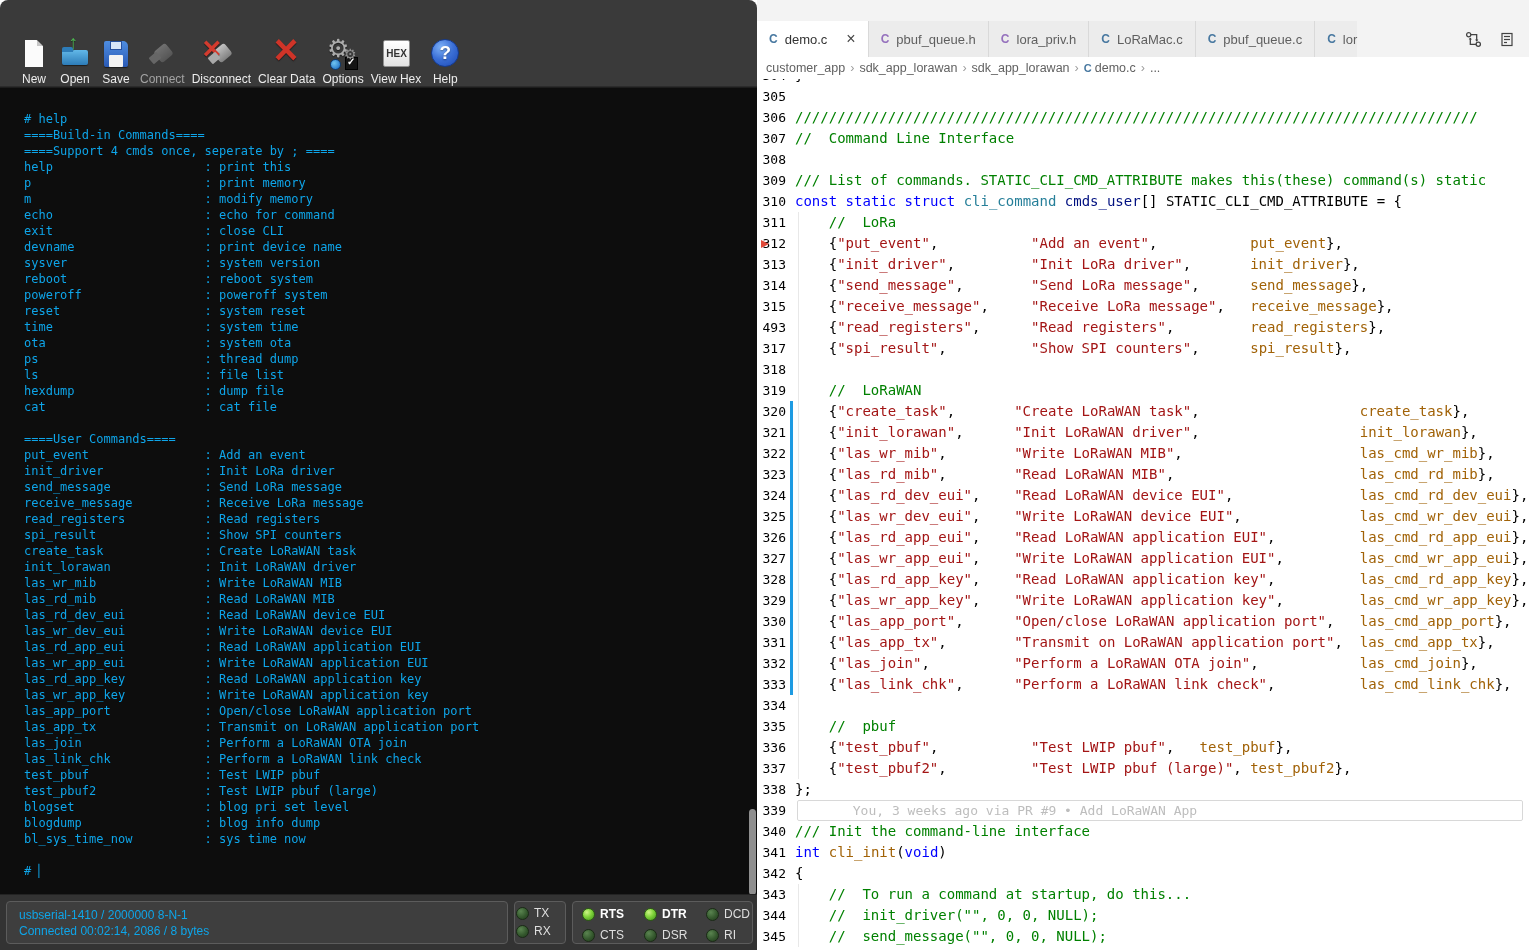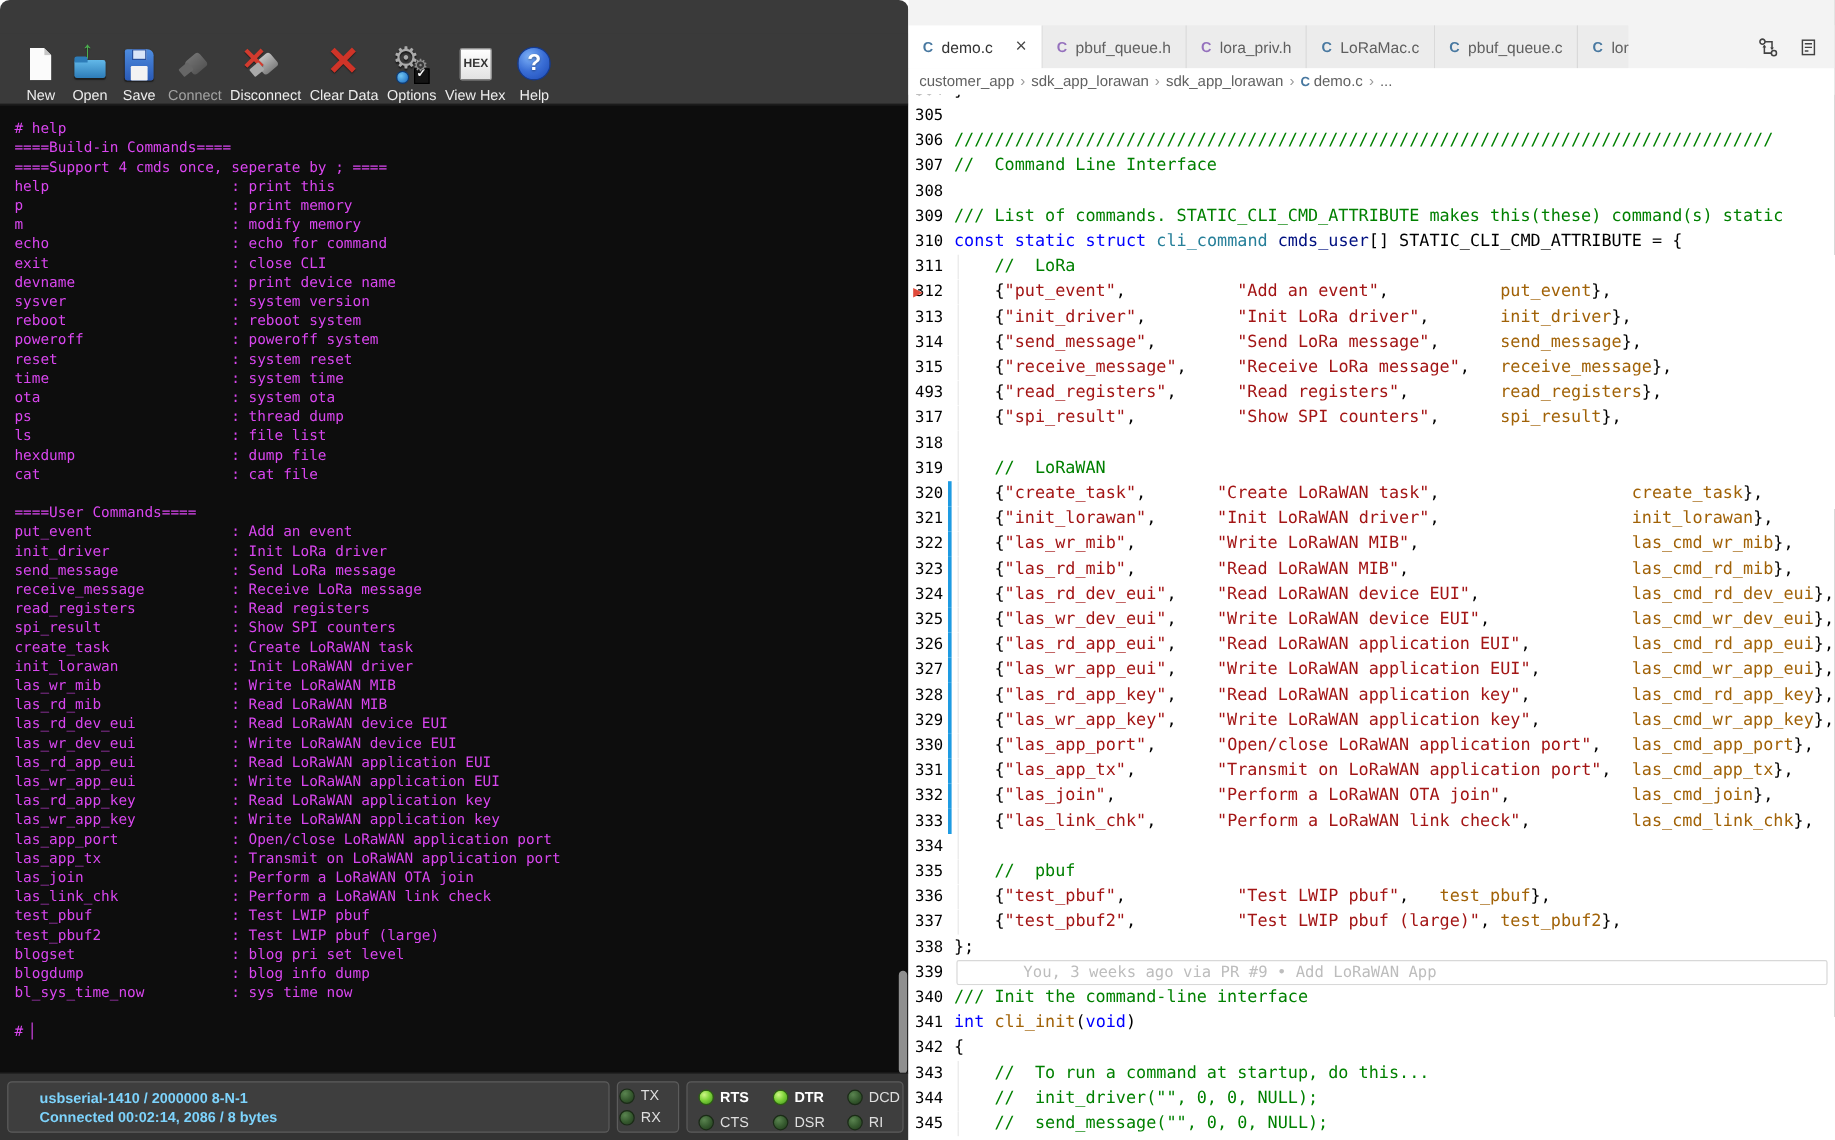--- a/index.html
+++ b/index.html
@@ -62,30 +62,30 @@
       background:linear-gradient(#ffffff,#e2e2e2);border:1px solid #8f8f8f;border-radius:2px;
       color:#333;font-size:10px;font-weight:bold;display:flex;align-items:center;justify-content:center;
       box-sizing:border-box;}
   .icon-help::before{content:"?";position:absolute;left:3px;top:2px;width:28px;height:28px;border-radius:50%;
       background:radial-gradient(circle at 35% 28%,#7db1f7 0%,#3b6fd6 48%,#1c49b4 100%);
       border:1px solid #143a90;color:#fff;font-weight:bold;font-size:19px;display:flex;
       align-items:center;justify-content:center;box-sizing:border-box;text-shadow:0 1px 2px rgba(0,0,0,.4);}
 
   .terminal{position:absolute;left:0;top:87px;right:0;height:807px;background:#0d0d0d;
             border-top:1px solid #1d1d1d;overflow:hidden;}
-  .terminal pre{margin:4px;padding:7px 12px 0 8px;font-family:"DejaVu Sans Mono",monospace;
-            font-size:12px;line-height:16px;color:#d946ef;}
+  .terminal pre{margin:16px;padding:7px 12px 0 8px;font-family:"DejaVu Sans Mono",monospace;
+            font-size:12px;line-height:16px;color:#0ea5e9;}
   .t-thumb{position:absolute;right:1px;top:721px;width:7px;height:86px;background:#8f8f8f;
             border-radius:4px;}
 
   .statusbar{position:absolute;left:0;top:894px;right:0;height:56px;background:#333;
              border-top:1px solid #232323;}
   .panel{position:absolute;top:6px;height:43px;background:#3e3e3e;border:1px solid #5c5c5c;
          border-radius:4px;box-sizing:border-box;}
-  .p-left{left:6px;width:502px;padding:5px 26px;color:#7dd3fc;font-size:12px;line-height:16px;font-weight:bold;}
+  .p-left{left:6px;width:502px;padding:5px 12px;color:#0ea5e9;font-size:12px;line-height:16px;}
   .p-mid{left:514px;width:52px;padding:5px 0 0 1px;display:flex;flex-direction:column;gap:5px;}
   .p-right{left:572px;width:181px;padding:5px 0 0 9px;display:grid;
            grid-template-columns:62px 62px 48px;row-gap:5px;}
   .led-cell{display:flex;align-items:center;gap:5px;color:#dedede;font-size:12px;line-height:13px;}
   .led-cell.bold{font-weight:bold;color:#fff;}
   .led{width:13px;height:13px;border-radius:50%;box-sizing:border-box;flex:0 0 13px;}
   .led.lit{background:radial-gradient(circle at 35% 30%,#cdf685 0%,#7fd33a 45%,#3f8f1d 100%);border:1px solid #2c5e12;}
   .led.unlit{background:radial-gradient(circle at 35% 30%,#5a8450 0%,#35592e 55%,#22391d 100%);border:1px solid #1a2b16;}
 
   

